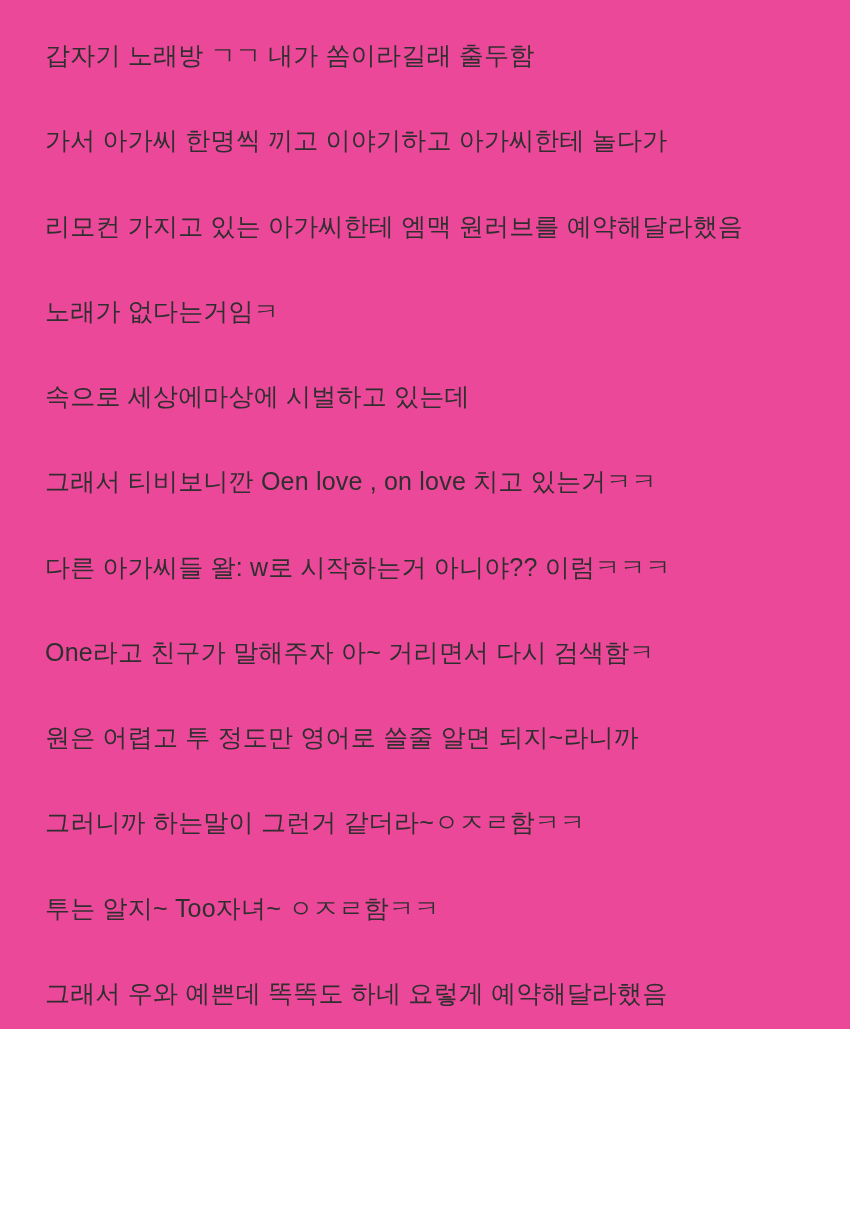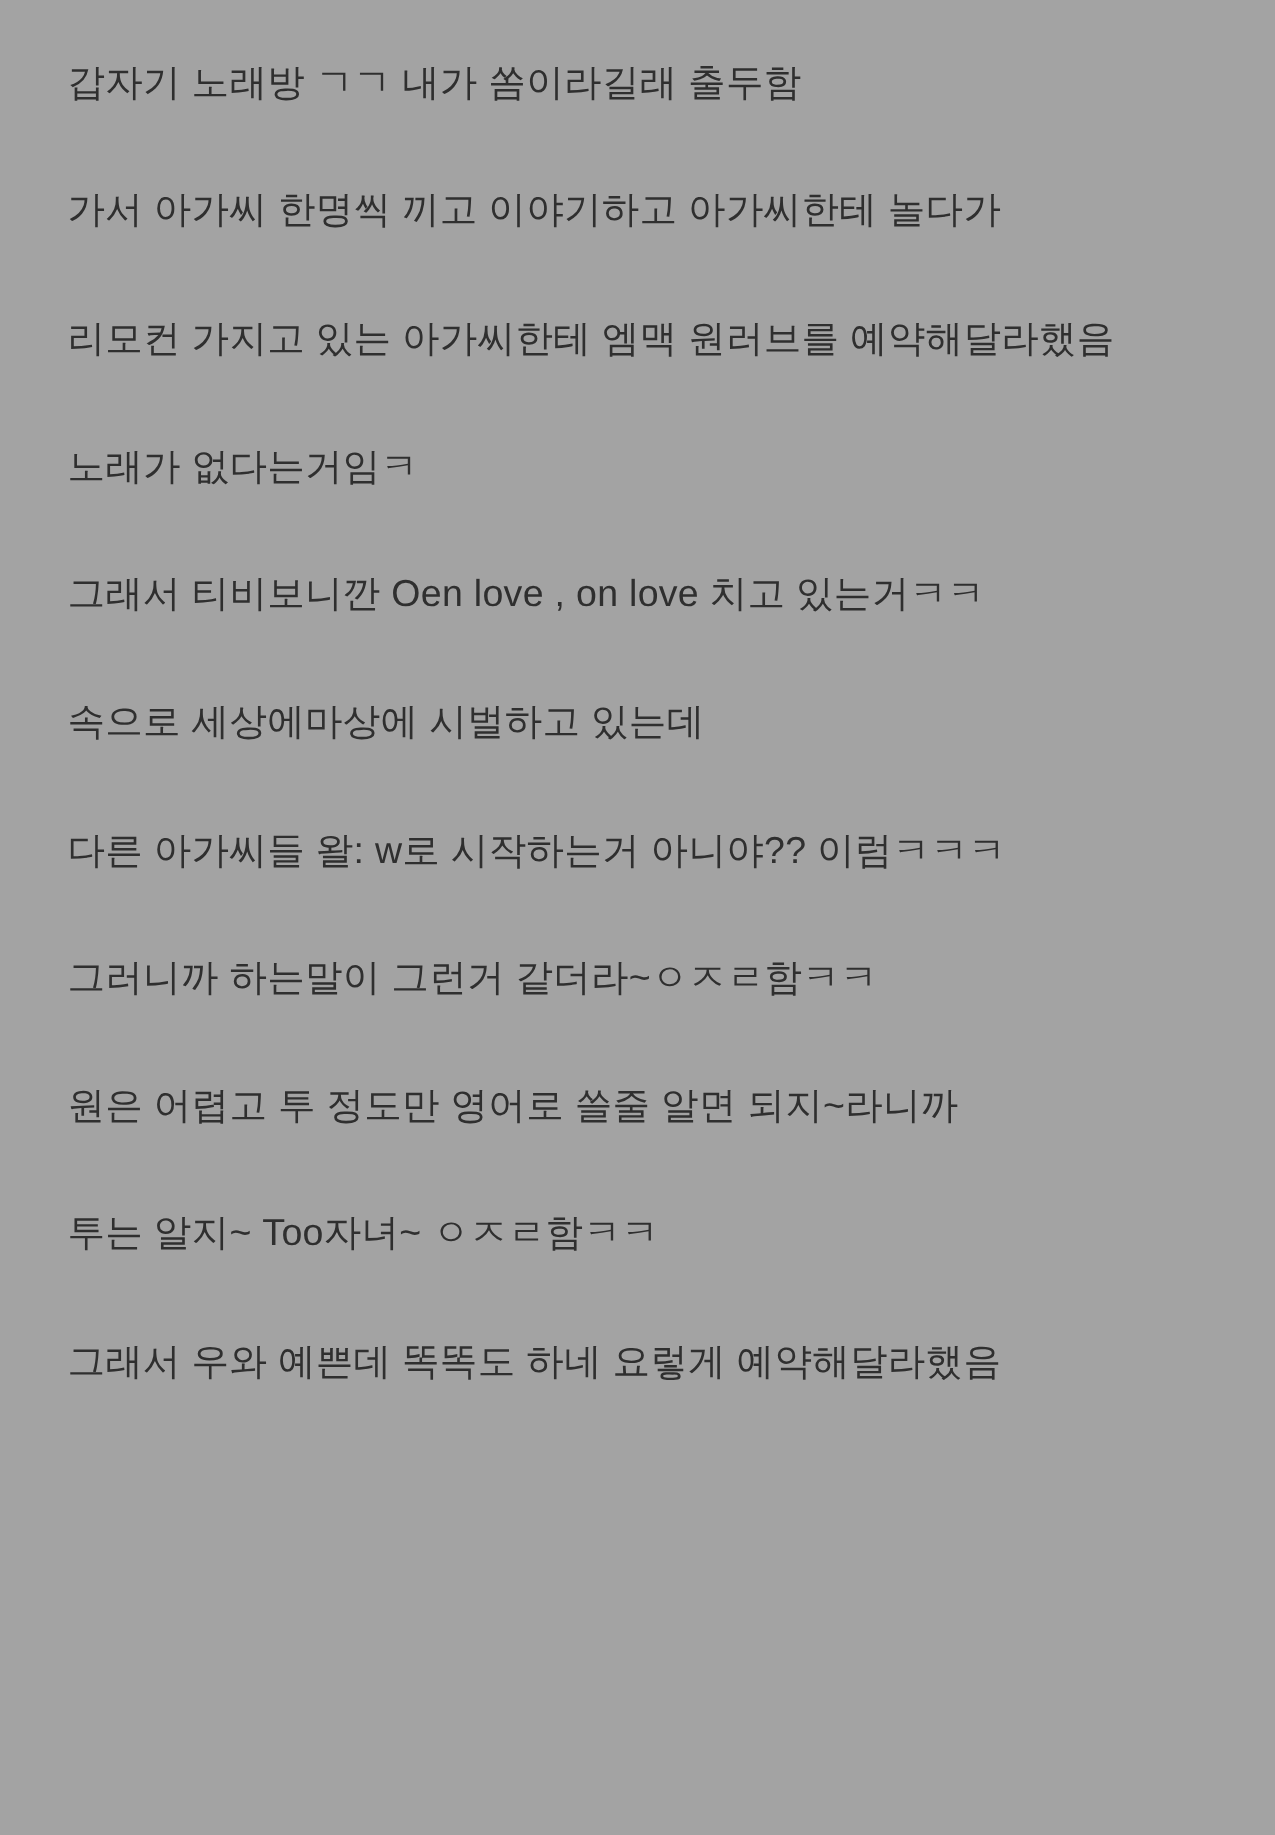--- a/index.html
+++ b/index.html
@@ -10,23 +10,23 @@
   body {
     width: 850px;
     height: 1223px;
     font-family: "Liberation Sans", "DejaVu Sans", sans-serif;
     color: #2b2b2b;
     overflow: hidden;
   }
   .page {
     box-sizing: border-box;
     width: 850px;
-    height: 1223px;
+    height: 1029px;
     padding: 40px 45px 30px 45px;
-    background: #a3a3a3;
+    background: #ec4899;
   }
   .text-block {
     display: flex;
     flex-direction: column;
   }
   .line {
     font-size: 25px;
     line-height: 1.25;
     letter-spacing: 0.2px;
     color: #2f2f2f;
@@ -41,22 +41,23 @@
 </style>
 </head>
 <body>
 
 <div class="page">
   <div class="text-block">
     <p class="line">갑자기 노래방 ㄱㄱ 내가 쏨이라길래 출두함</p>
     <p class="line">가서 아가씨 한명씩 끼고 이야기하고 아가씨한테 놀다가</p>
     <p class="line">리모컨 가지고 있는 아가씨한테 엠맥 원러브를 예약해달라했음</p>
     <p class="line">노래가 없다는거임ㅋ</p>
+    <p class="line">속으로 세상에마상에 시벌하고 있는데</p>
     <p class="line">그래서 티비보니깐 Oen love , on love 치고 있는거ㅋㅋ</p>
-    <p class="line">속으로 세상에마상에 시벌하고 있는데</p>
     <p class="line">다른 아가씨들 왈: w로 시작하는거 아니야?? 이럼ㅋㅋㅋ</p>
+    <p class="line">One라고 친구가 말해주자 아~ 거리면서 다시 검색함ㅋ</p>
+    <p class="line">원은 어렵고 투 정도만 영어로 쓸줄 알면 되지~라니까</p>
     <p class="line">그러니까 하는말이 그런거 같더라~ㅇㅈㄹ함ㅋㅋ</p>
-    <p class="line">원은 어렵고 투 정도만 영어로 쓸줄 알면 되지~라니까</p>
     <p class="line">투는 알지~ Too자녀~ ㅇㅈㄹ함ㅋㅋ</p>
     <p class="line">그래서 우와 예쁜데 똑똑도 하네 요렇게 예약해달라했음</p>
 
   </div>
 </div>
 
 </body></html>

